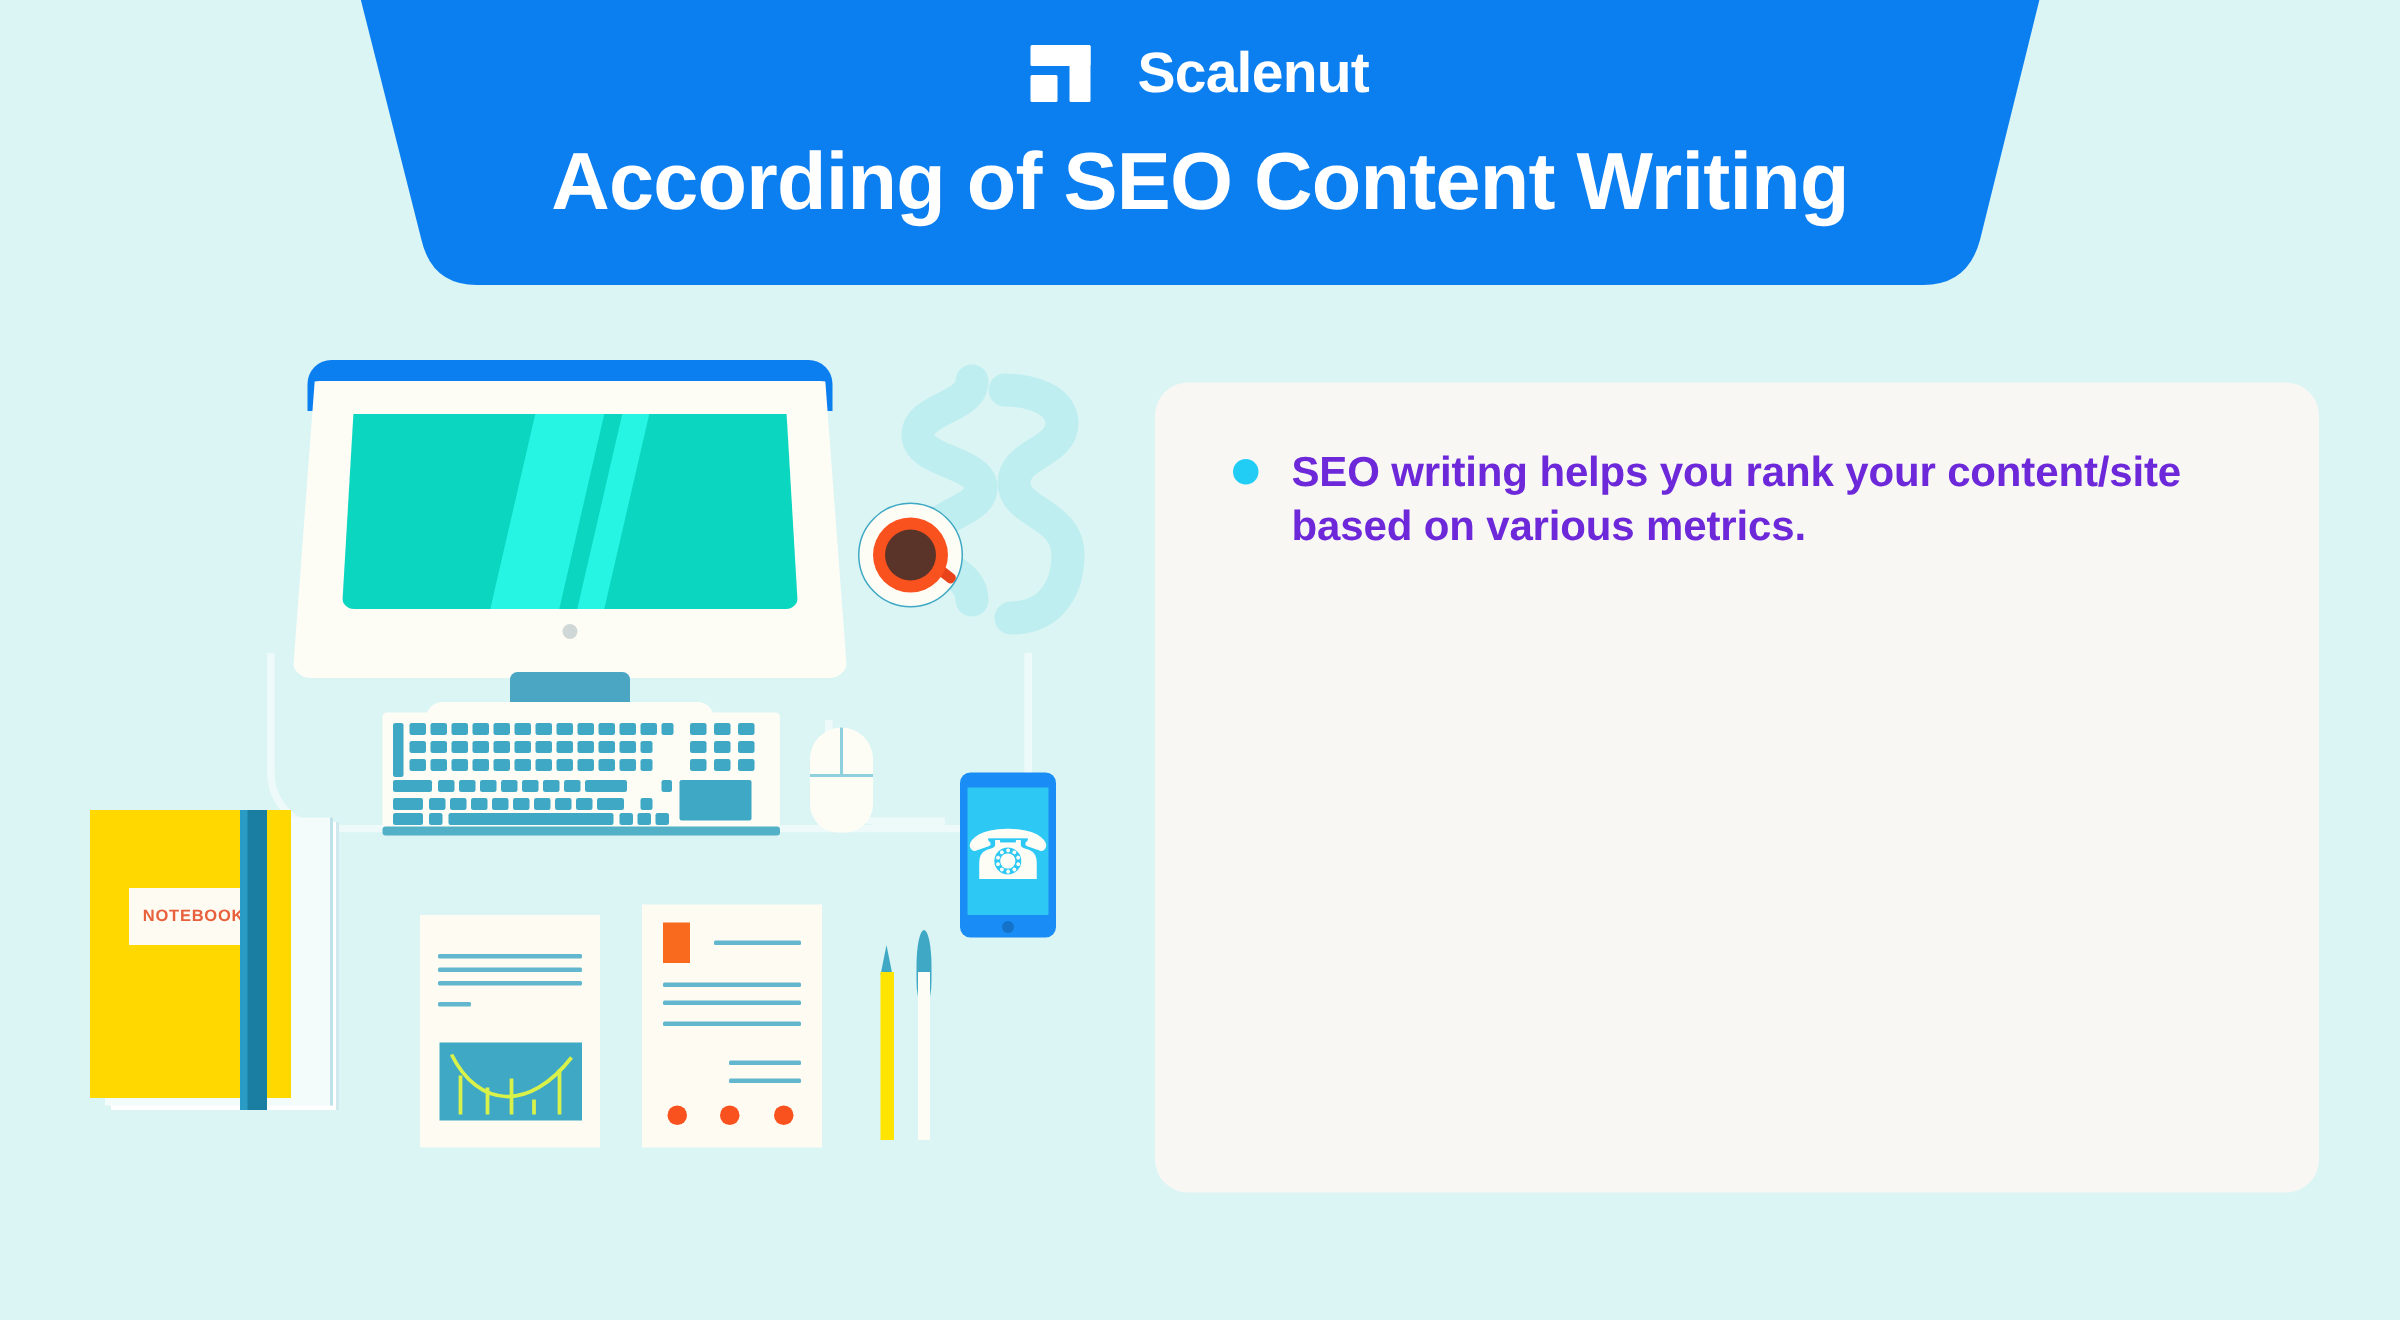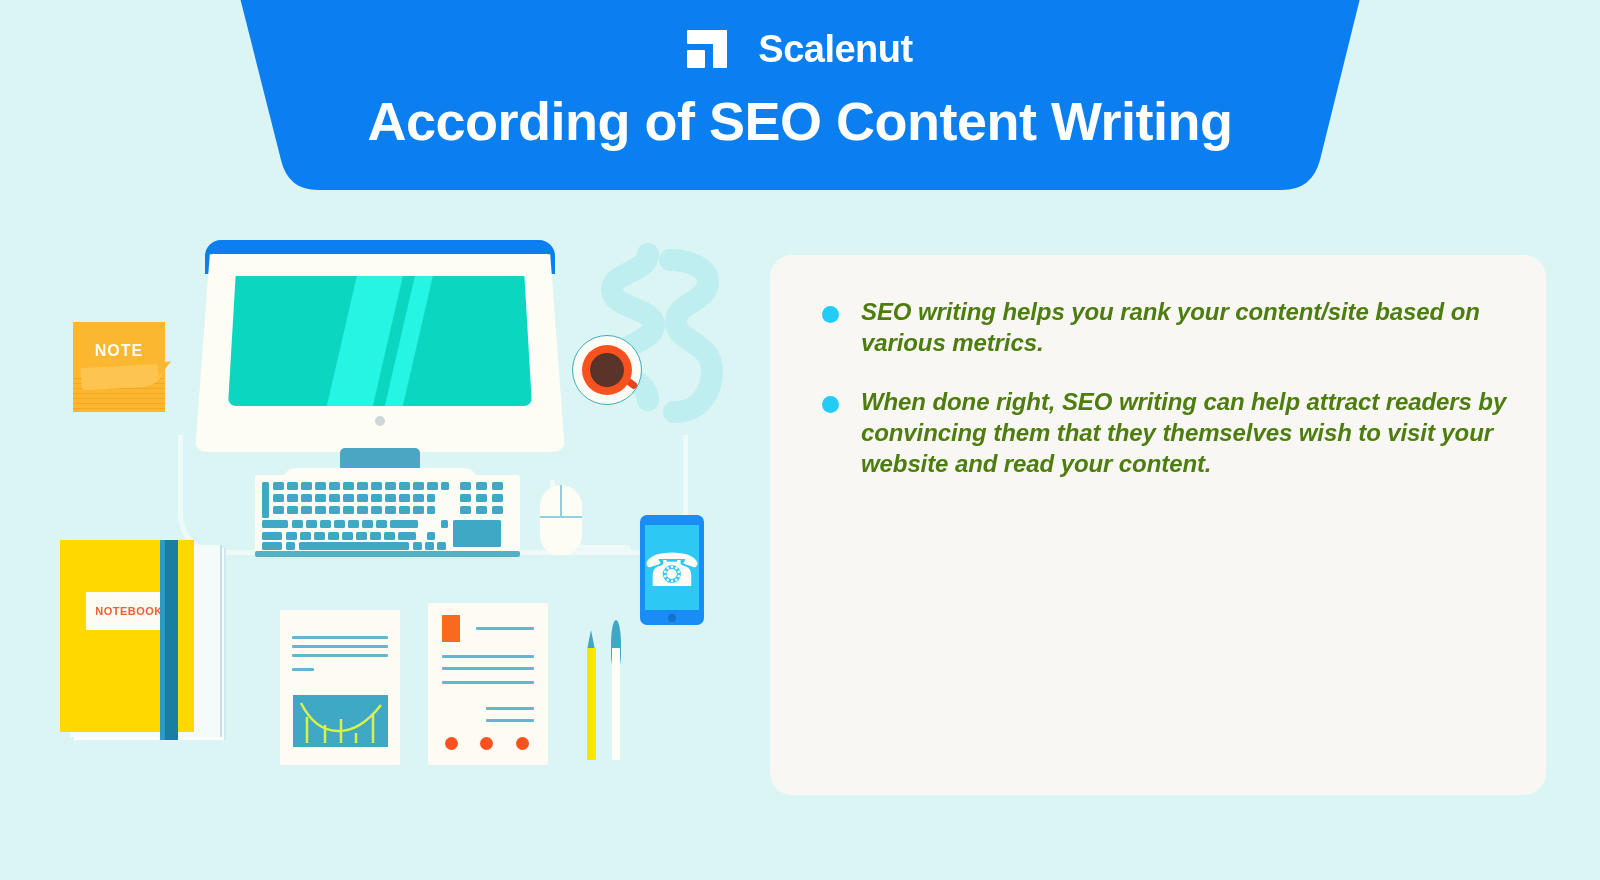--- a/index.html
+++ b/index.html
@@ -241,21 +241,21 @@
   }
   .bullets{
     position:absolute;left:52px;top:42px;right:34px;
     display:flex;flex-direction:column;gap:29px;
   }
   .bullet{display:flex;gap:22px;align-items:flex-start;}
   .dot{
     flex:0 0 auto;width:17px;height:17px;border-radius:50%;background:#22cdf5;margin-top:9px;
   }
   .btext{
-    color:#4d7c0f;font-size:24px;font-weight:700;line-height:1.28;letter-spacing:-0.1px;font-style:italic;
+    color:#6d28d9;font-size:28px;font-weight:700;line-height:1.28;letter-spacing:-0.1px;
   }
 </style>
 </head>
 <body>
 
 <div class="stage">
 
   <div class="header-wrap">
     <svg class="header-shape" viewBox="0 0 1600 210" preserveAspectRatio="none">
       <path d="M233 -20 L1367 -20 L1320 170 Q1312 200 1282 200 L318 200 Q288 200 281 170 Z" fill="#0b7ef0"></path>
@@ -292,27 +292,20 @@
         <div class="mon-body"></div>
         <div class="mon-screen">
           <div class="glare1"></div>
           <div class="glare2"></div>
         </div>
         <div class="mon-dot"></div>
         <div class="mon-neck"></div>
         <div class="mon-base"></div>
       </div>
 
-      <div class="note">
-        <div class="note-pad"></div>
-        <div class="note-lines"></div>
-        <div class="note-curl"></div>
-        <div class="note-fold"></div>
-        <div class="note-label">NOTE</div>
-      </div>
 
       <div class="notebook">
         <div class="nb-pages"></div>
         <div class="nb-pages2"></div>
         <div class="nb-cover"></div>
         <div class="nb-label">
             <span>NOTEBOOK</span>
           </div>
         <div class="nb-strap"></div>
         <div class="nb-strap-hi"></div>
@@ -464,21 +457,17 @@
           <div class="shaft"></div>
       </div>
     </div>
 
     <div class="panel">
       <div class="bullets">
         <div class="bullet">
           <span class="dot"></span>
           <span class="btext">SEO writing helps you rank your content/site based on various metrics.</span>
         </div>
-        <div class="bullet">
-          <span class="dot"></span>
-          <span class="btext">When done right, SEO writing can help attract readers by convincing them that they themselves wish to visit your website and read your content.</span>
-        </div>
       </div>
     </div>
 
   </div>
 </div>
 
 </body></html>

